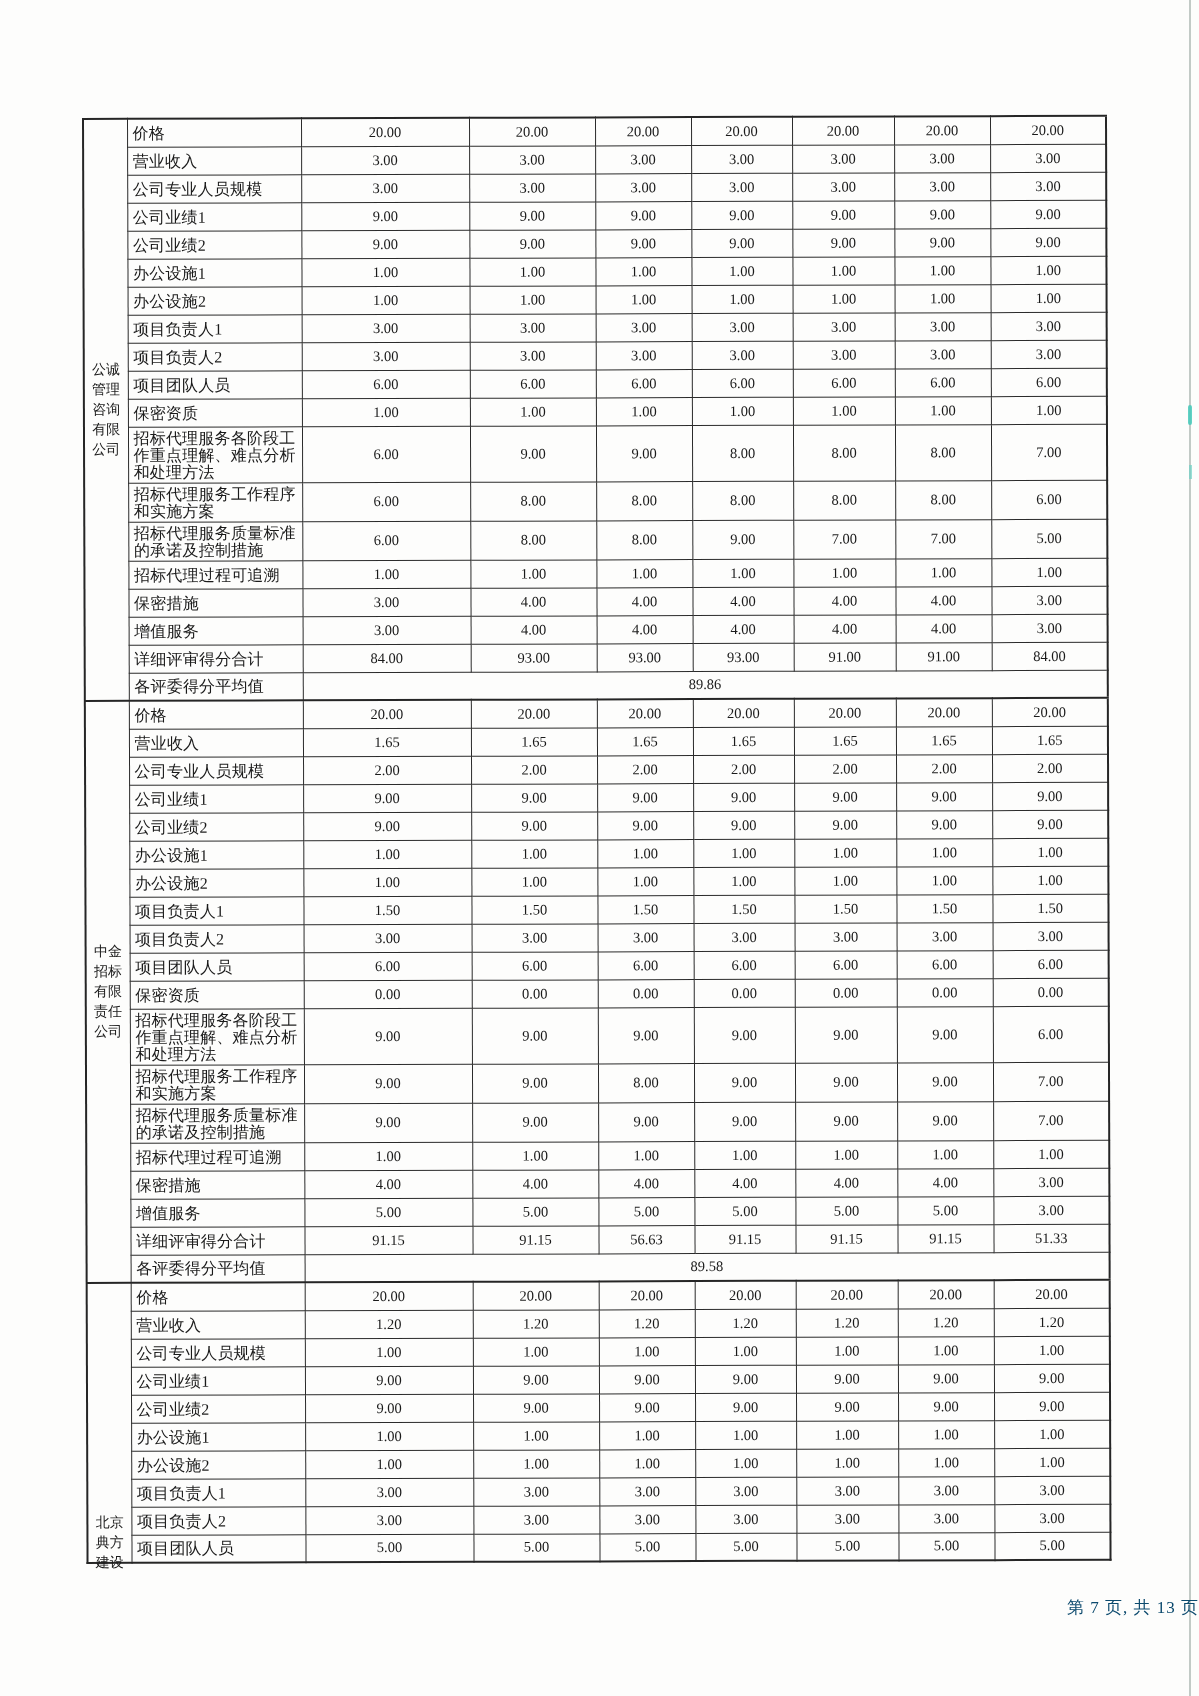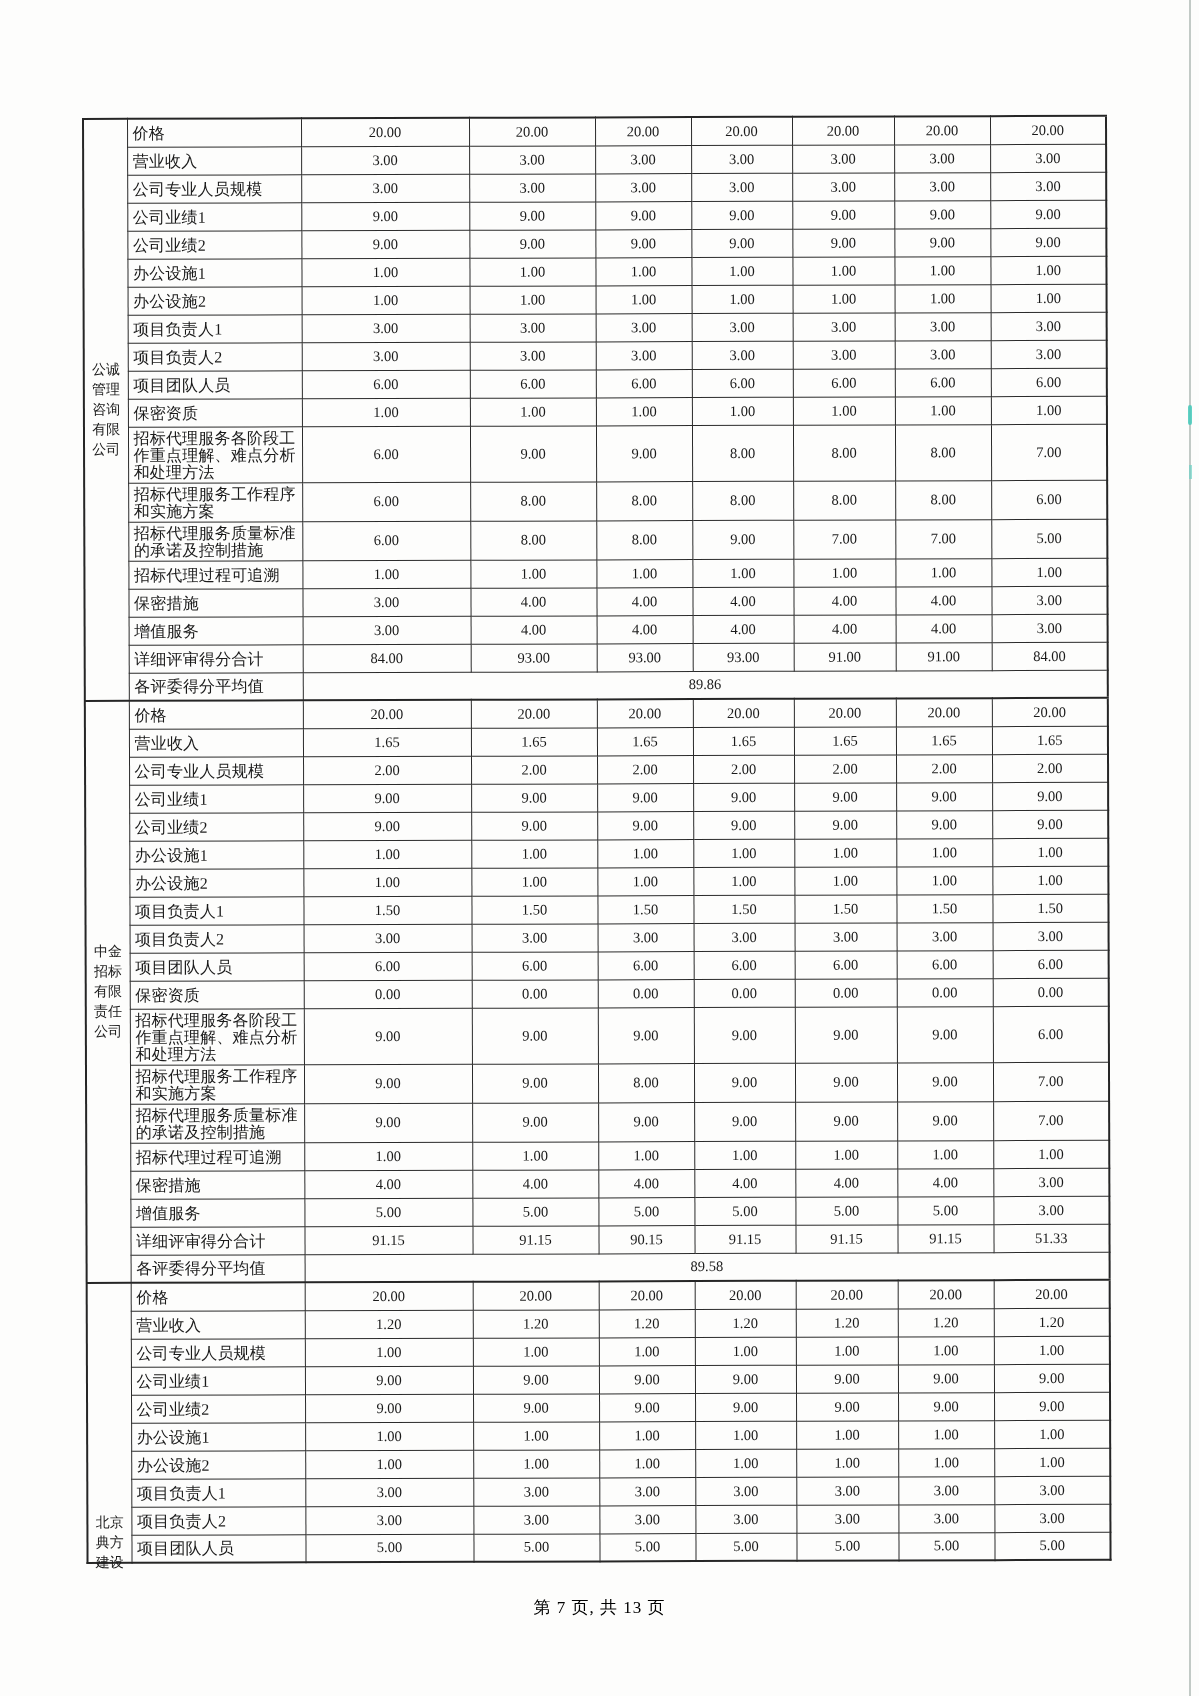--- a/index.html
+++ b/index.html
@@ -84,24 +84,24 @@
   .company-lines div{
     font-size:14px;
     line-height:20px;
     white-space:nowrap;
   }
   td.company-cell.clipped .company-lines{margin-bottom:-11px;text-align:center;}
   .footer{
     position:absolute;
     left:0; top:1596px;
     width:100%;
-    text-align:center;
+    text-align:right;
     font-size:17px;
     letter-spacing:1px;
-    color:#000000;
+    color:#0c4a6e;
   }
 </style>
 </head>
 <body>
 
 <div class="page">
   <div class="scan-edge"></div>
   <div class="scan-edge-teal-1"></div>
   <div class="scan-edge-teal-2"></div>
 
@@ -490,21 +490,21 @@
             <td class="score-cell">5.00</td>
             <td class="score-cell">5.00</td>
             <td class="score-cell">5.00</td>
             <td class="score-cell">5.00</td>
             <td class="score-cell">3.00</td>
           </tr>
           <tr>
             <td class="criteria-cell">详细评审得分合计</td>
             <td class="score-cell">91.15</td>
             <td class="score-cell">91.15</td>
-            <td class="score-cell">90.15</td>
+            <td class="score-cell">56.63</td>
             <td class="score-cell">91.15</td>
             <td class="score-cell">91.15</td>
             <td class="score-cell">91.15</td>
             <td class="score-cell">51.33</td>
           </tr>
           <tr>
             <td class="criteria-cell">各评委得分平均值</td>
             <td class="score-cell" colspan="7">89.58</td>
           </tr>
         </tbody>

